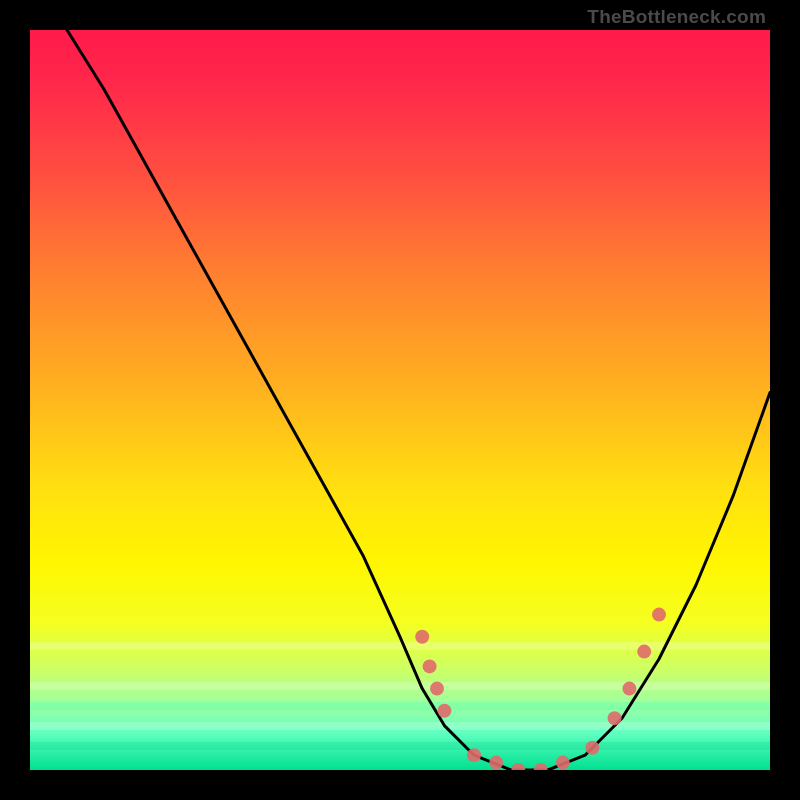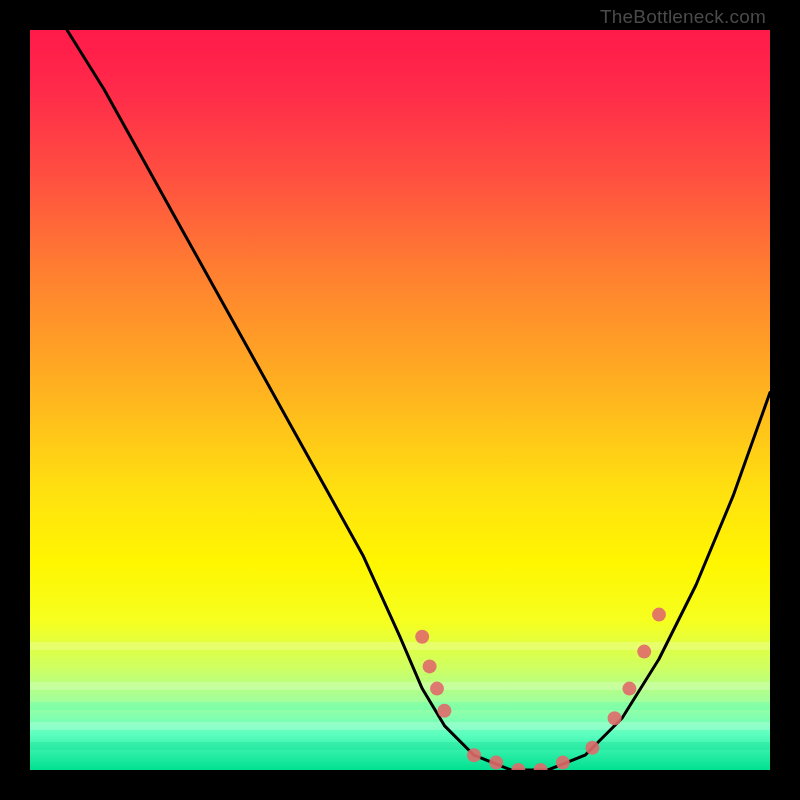--- a/index.html
+++ b/index.html
@@ -44,21 +44,21 @@
     width: 100%;
     height: 8px;
     opacity: 0.22;
   }
   .watermark {
     position: absolute;
     top: 6px;
     right: 34px;
     color: #4a4a4a;
     font-size: 19px;
-    font-weight: 400;
+    font-weight: 700;
     letter-spacing: 0.2px;
   }
   svg.curve {
     position: absolute;
     left: 0;
     top: 0;
     width: 740px;
     height: 740px;
   }
 </style>

